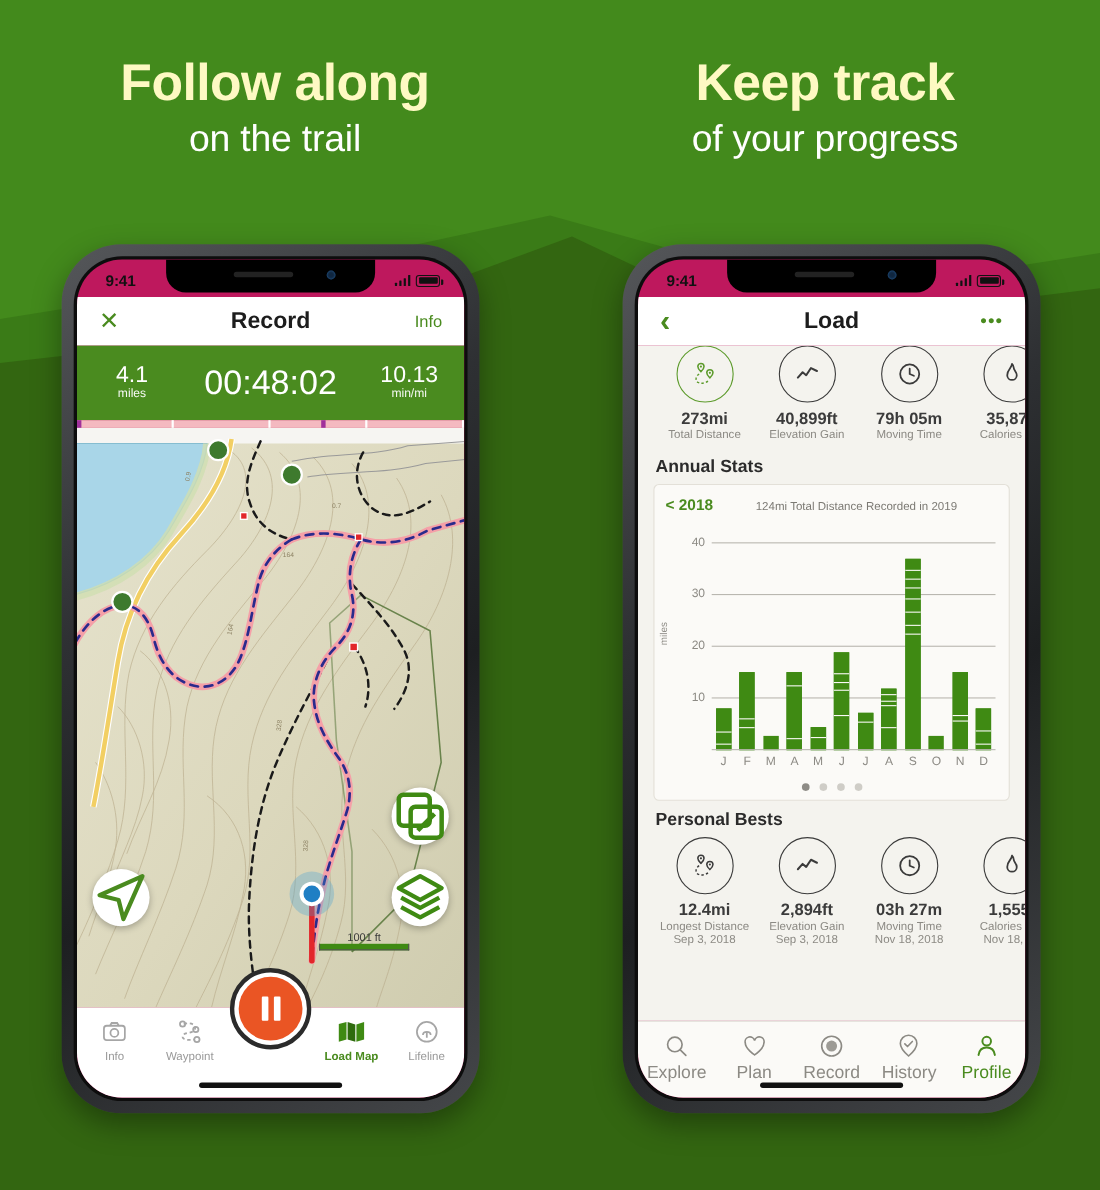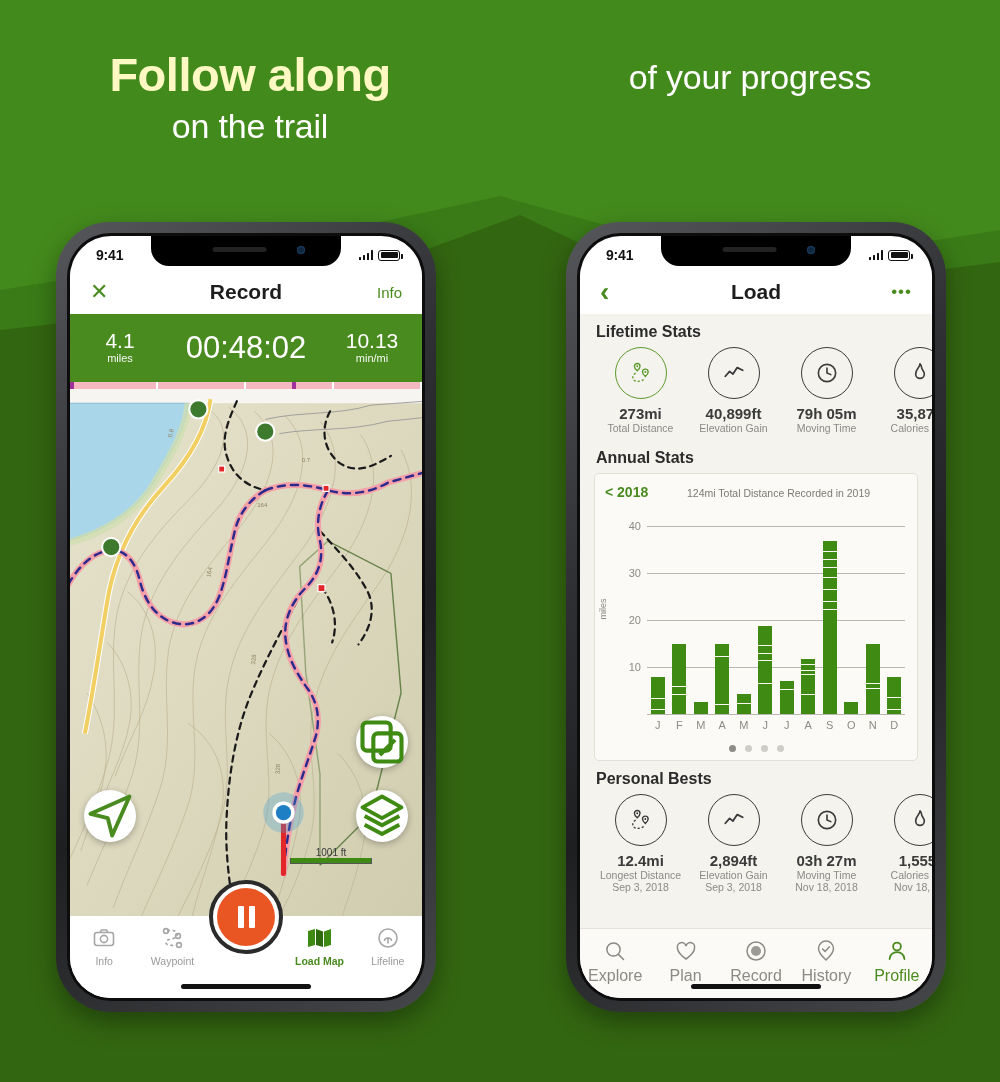--- a/index.html
+++ b/index.html
@@ -36,21 +36,21 @@
     background: linear-gradient(145deg,#55575a 0%, #2e3033 35%, #1d1f21 60%, #45474a 100%);
     padding: 11px;
     box-shadow: 0 10px 26px rgba(0,0,0,0.35);
   }
   .phone-inner {
     position: relative; width: 100%; height: 100%;
     border-radius: 44px; background: #0d0d0d; padding: 3px;
   }
   .screen {
     position: relative; width: 100%; height: 100%;
-    border-radius: 41px; background: #ffffff; overflow: hidden;
+    border-radius: 41px; background: #be185d; overflow: hidden;
   }
   #phone-left  { left: 56px; top: 222px; }
   #phone-right { left: 566px; top: 222px; }
 
   .notch {
     position: absolute; top: 0; left: 50%; transform: translateX(-50%);
     width: 190px; height: 30px; background: #000;
     border-bottom-left-radius: 18px; border-bottom-right-radius: 18px;
     z-index: 40;
   }
@@ -208,20 +208,21 @@
   <polygon points="0,290 250,250 500,196 760,268 1000,230 1000,1082 0,1082" fill="#3a7b17"></polygon>
   <polygon points="0,330 300,296 520,215 700,300 1000,262 1000,1082 0,1082" fill="#336611"></polygon>
 </svg>
 
 <div class="headlines">
   <div class="headline-col">
     <div class="headline-main">Follow along</div>
     <div class="headline-sub">on the trail</div>
   </div>
   <div class="headline-col">
+    <div class="headline-main">Keep track</div>
     <div class="headline-sub">of your progress</div>
   </div>
 </div>
 
 <div class="phone" id="phone-left">
  <div class="phone-inner">
   <div class="screen" style="display:flex;flex-direction:column">
 
     <div class="notch">
       <div class="speaker"></div>
@@ -470,21 +471,20 @@
     </div>
 
     <div class="navbar">
       <div class="nav-left" style="color:#4a8b1f;font-size:28px;line-height:1;font-weight:600">‹</div>
       <div class="nav-title">Load</div>
       <div class="nav-right" style="color:#4a8b1f;font-size:17px;letter-spacing:1px">•••</div>
     </div>
 
     <div class="stats-body">
 
-      <div class="section-title">Lifetime Stats</div>
       <div class="stat-row">
         <div class="stat-item">
           <div class="stat-circle green">
             <svg width="26" height="26" viewBox="0 0 24 24">
               <path d="M8.5 3.2 a2.6 2.6 0 0 1 2.6 2.6 c0 1.9 -2.6 4.2 -2.6 4.2 s-2.6 -2.3 -2.6 -4.2 a2.6 2.6 0 0 1 2.6 -2.6 z" fill="none" stroke="#5d9b2c" stroke-width="1.3"></path>
               <circle cx="8.5" cy="5.8" r="0.9" fill="#5d9b2c"></circle>
               <path d="M16 8.4 a2.6 2.6 0 0 1 2.6 2.6 c0 1.9 -2.6 4.2 -2.6 4.2 s-2.6 -2.3 -2.6 -4.2 a2.6 2.6 0 0 1 2.6 -2.6 z" fill="none" stroke="#5d9b2c" stroke-width="1.3"></path>
               <circle cx="16" cy="11" r="0.9" fill="#5d9b2c"></circle>
               <path d="M7 12 C4 14 3.5 17.5 6 19 C9 20.6 13 19.5 15 17.5" fill="none" stroke="#5d9b2c" stroke-width="1.2" stroke-dasharray="2 1.8"></path>
             </svg>

